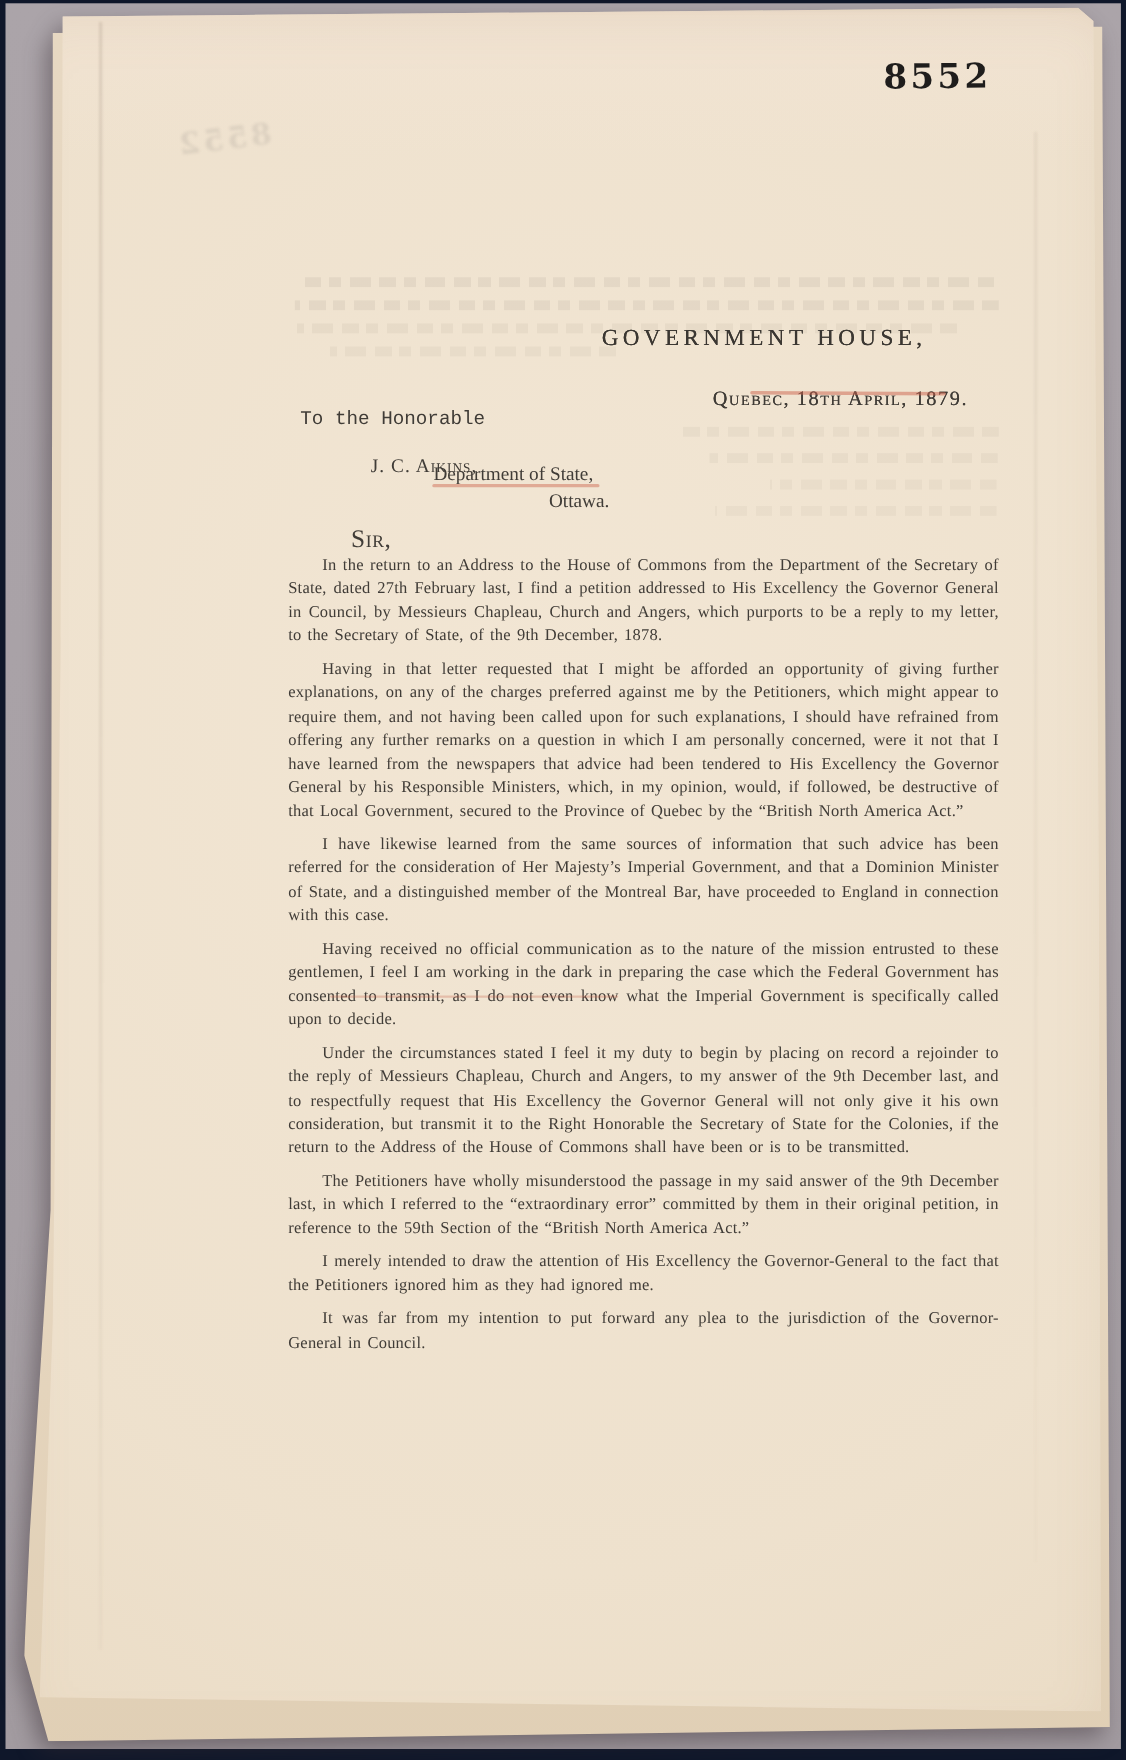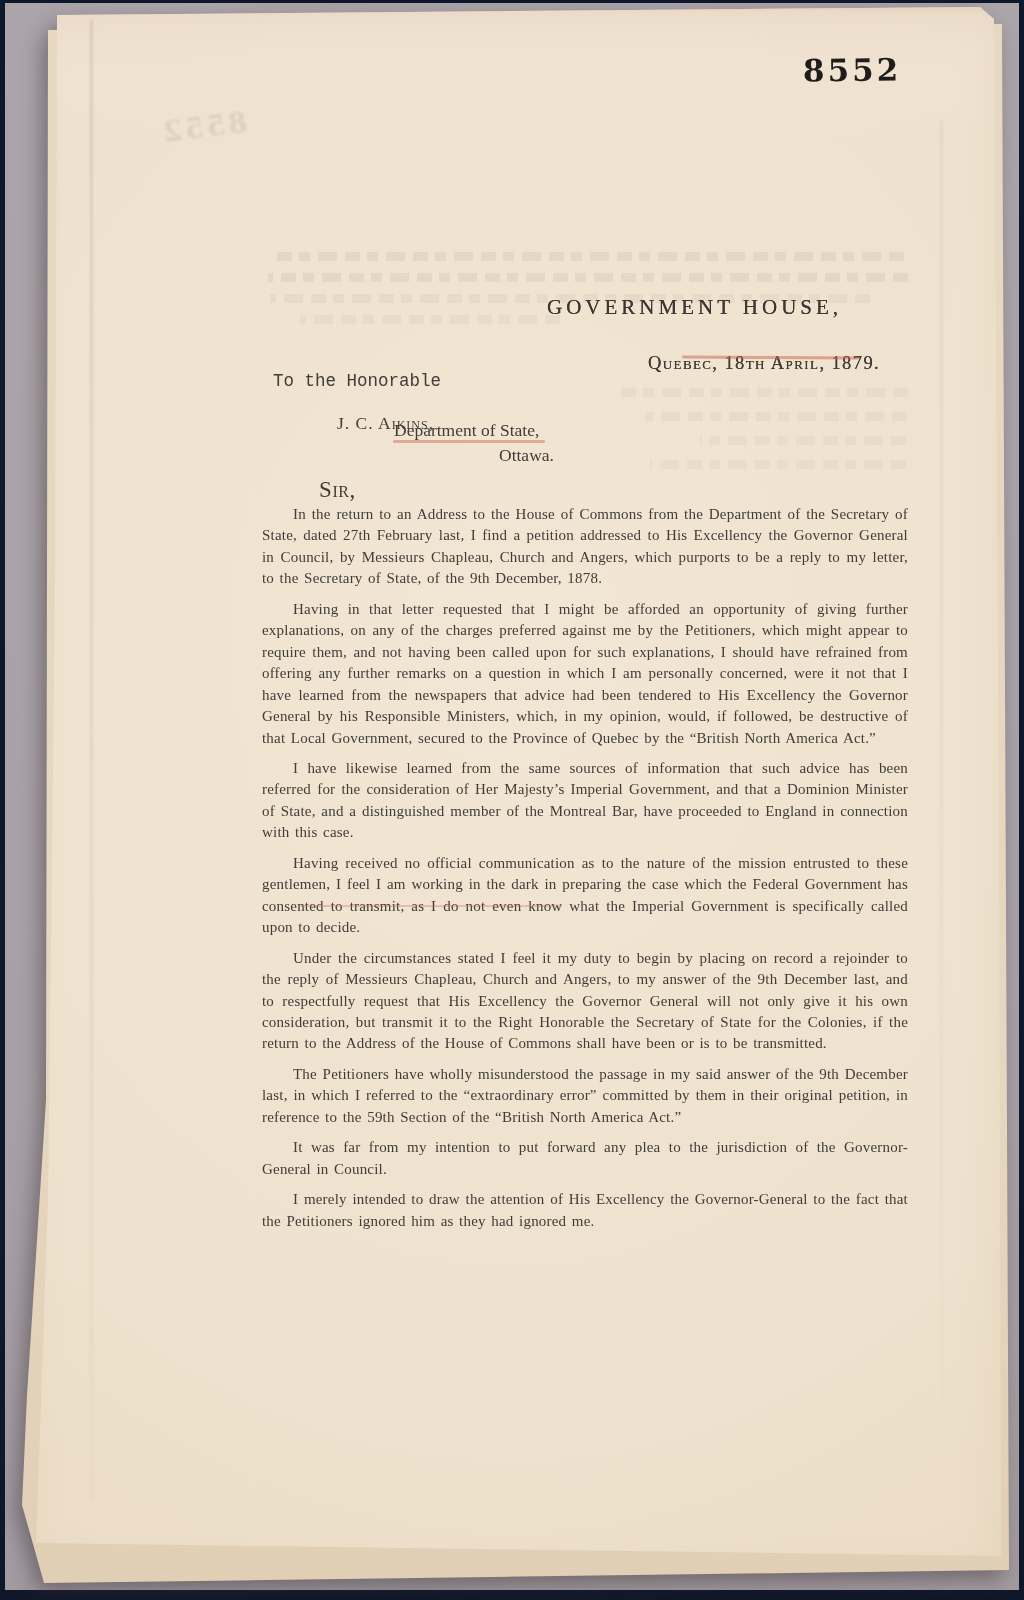--- a/index.html
+++ b/index.html
@@ -103,20 +103,20 @@
 
       <div class="salutation">Sir,</div>
 
       <div class="body-col">
         <p>In the return to an Address to the House of Commons from the Department of the Secretary of State, dated 27th February last, I find a petition addressed to His Excellency the Governor General in Council, by Messieurs Chapleau, Church and Angers, which purports to be a reply to my letter, to the Secretary of State, of the 9th December, 1878.</p>
         <p>Having in that letter requested that I might be afforded an opportunity of giving further explanations, on any of the charges preferred against me by the Petitioners, which might appear to require them, and not having been called upon for such explanations, I should have refrained from offering any further remarks on a question in which I am personally concerned, were it not that I have learned from the newspapers that advice had been tendered to His Excellency the Governor General by his Responsible Ministers, which, in my opinion, would, if followed, be destructive of that Local Government, secured to the Province of Quebec by the “British North America Act.”</p>
         <p>I have likewise learned from the same sources of information that such advice has been referred for the consideration of Her Majesty’s Imperial Government, and that a Dominion Minister of State, and a distinguished member of the Montreal Bar, have proceeded to England in connection with this case.</p>
         <p>Having received no official communication as to the nature of the mission entrusted to these gentlemen, I feel I am working in the dark in preparing the case which the Federal Government has consented to transmit, as I do not even know what the Imperial Government is specifically called upon to decide.</p>
         <p>Under the circumstances stated I feel it my duty to begin by placing on record a rejoinder to the reply of Messieurs Chapleau, Church and Angers, to my answer of the 9th December last, and to respectfully request that His Excellency the Governor General will not only give it his own consideration, but transmit it to the Right Honorable the Secretary of State for the Colonies, if the return to the Address of the House of Commons shall have been or is to be transmitted.</p>
         <p>The Petitioners have wholly misunderstood the passage in my said answer of the 9th December last, in which I referred to the “extraordinary error” committed by them in their original petition, in reference to the 59th Section of the “British North America Act.”</p>
+        <p>I merely intended to draw the attention of His Excellency the Governor-General to the fact that the Petitioners ignored him as they had ignored me.</p>
         <p>It was far from my intention to put forward any plea to the jurisdiction of the Governor-General in Council.</p>
-        <p>I merely intended to draw the attention of His Excellency the Governor-General to the fact that the Petitioners ignored him as they had ignored me.</p>
       </div>
       <div class="red-line rl-body"></div>
 
     </div>
   </div>
 </div>
 
 </body></html>

